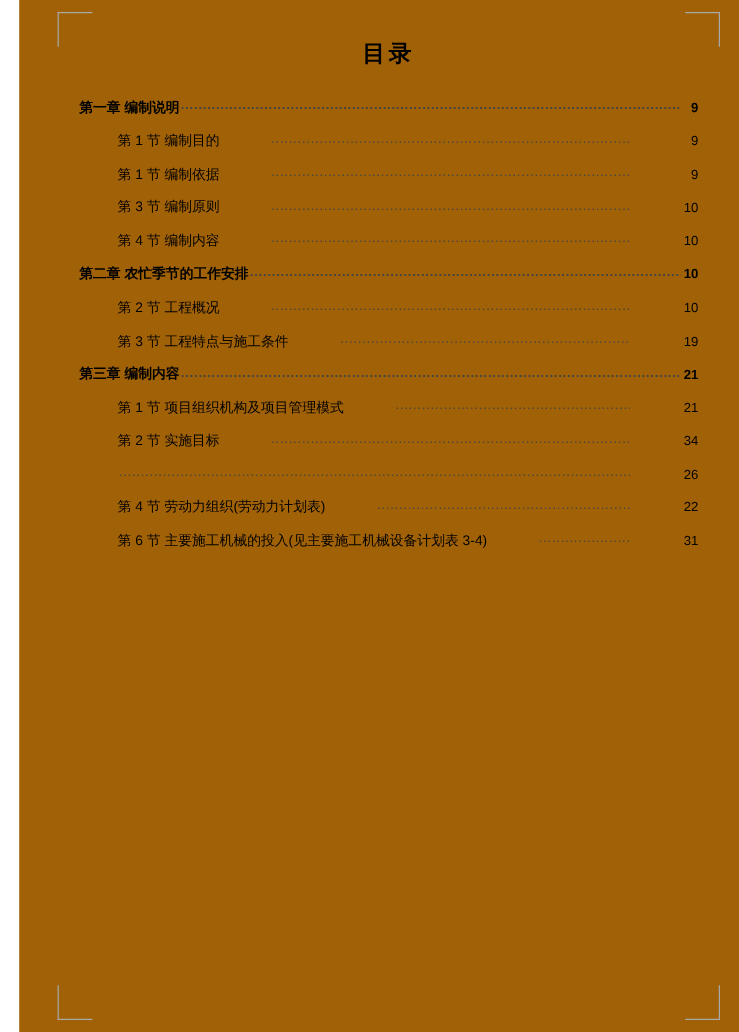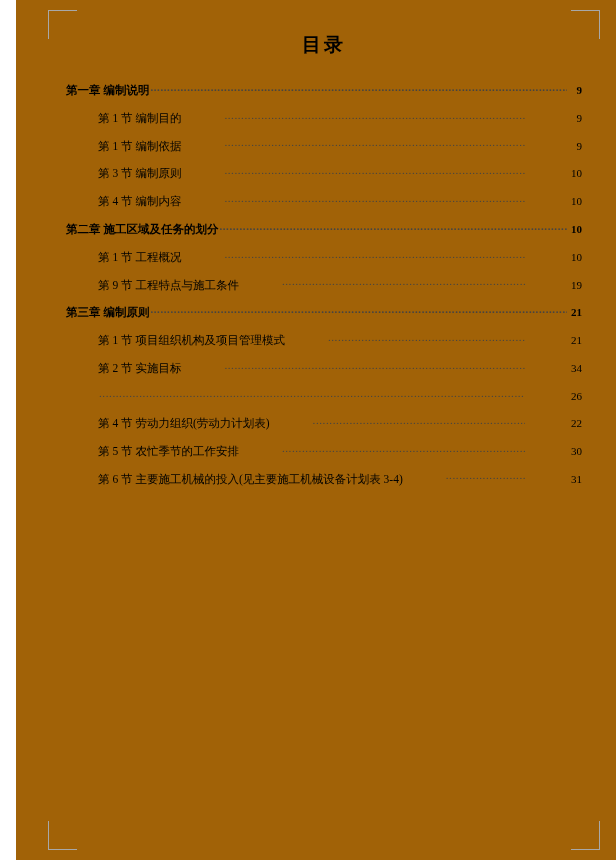--- a/index.html
+++ b/index.html
@@ -52,25 +52,24 @@
 
   .toc {
     position: absolute;
     left: 50px;
     top: 84px;
     width: 516px;
   }
 
   .toc-entry {
     display: flex;
-    align-items: flex-start;
+    align-items: center;
     font-size: 11.5px;
     line-height: 1.2;
     white-space: nowrap;
-    font-family: Liberation Serif, serif;
   }
   .toc-entry.level-1 {
     font-weight: bold;
     margin-top: 14px;
     padding-left: 0px;
   }
   .toc-entry.level-2 {
     font-weight: normal;
     margin-top: 14px;
     padding-left: 32px;
@@ -139,36 +138,36 @@
         <span class="entry-text">第 3 节  编制原则</span>
         <span class="entry-dots"></span>
         <span class="entry-page">10</span>
       </div>
       <div class="toc-entry level-2">
         <span class="entry-text">第 4 节  编制内容</span>
         <span class="entry-dots"></span>
         <span class="entry-page">10</span>
       </div>
       <div class="toc-entry level-1">
-        <span class="entry-text">第二章  施工区域及任务的划分</span>
+        <span class="entry-text">第二章  农忙季节的工作安排</span>
         <span class="entry-dots"></span>
         <span class="entry-page">10</span>
       </div>
       <div class="toc-entry level-2">
-        <span class="entry-text">第 1 节  工程概况</span>
+        <span class="entry-text">第 2 节  工程概况</span>
         <span class="entry-dots"></span>
         <span class="entry-page">10</span>
       </div>
       <div class="toc-entry level-2">
-        <span class="entry-text">第 9 节  工程特点与施工条件</span>
+        <span class="entry-text">第 3 节  工程特点与施工条件</span>
         <span class="entry-dots"></span>
         <span class="entry-page">19</span>
       </div>
       <div class="toc-entry level-1">
-        <span class="entry-text">第三章  编制原则</span>
+        <span class="entry-text">第三章  编制内容</span>
         <span class="entry-dots"></span>
         <span class="entry-page">21</span>
       </div>
       <div class="toc-entry level-2">
         <span class="entry-text">第 1 节  项目组织机构及项目管理模式</span>
         <span class="entry-dots"></span>
         <span class="entry-page">21</span>
       </div>
       <div class="toc-entry level-2">
         <span class="entry-text">第 2 节  实施目标</span>
@@ -178,24 +177,19 @@
       <div class="toc-entry level-2">
         <span class="entry-dots"></span>
         <span class="entry-page">26</span>
       </div>
       <div class="toc-entry level-2">
         <span class="entry-text">第 4 节  劳动力组织(劳动力计划表)</span>
         <span class="entry-dots"></span>
         <span class="entry-page">22</span>
       </div>
       <div class="toc-entry level-2">
-        <span class="entry-text">第 5 节  农忙季节的工作安排</span>
-        <span class="entry-dots"></span>
-        <span class="entry-page">30</span>
-      </div>
-      <div class="toc-entry level-2">
         <span class="entry-text">第 6 节  主要施工机械的投入(见主要施工机械设备计划表 3-4)</span>
         <span class="entry-dots"></span>
         <span class="entry-page">31</span>
       </div>
     </div>
 
 </div>
 
 </body></html>

